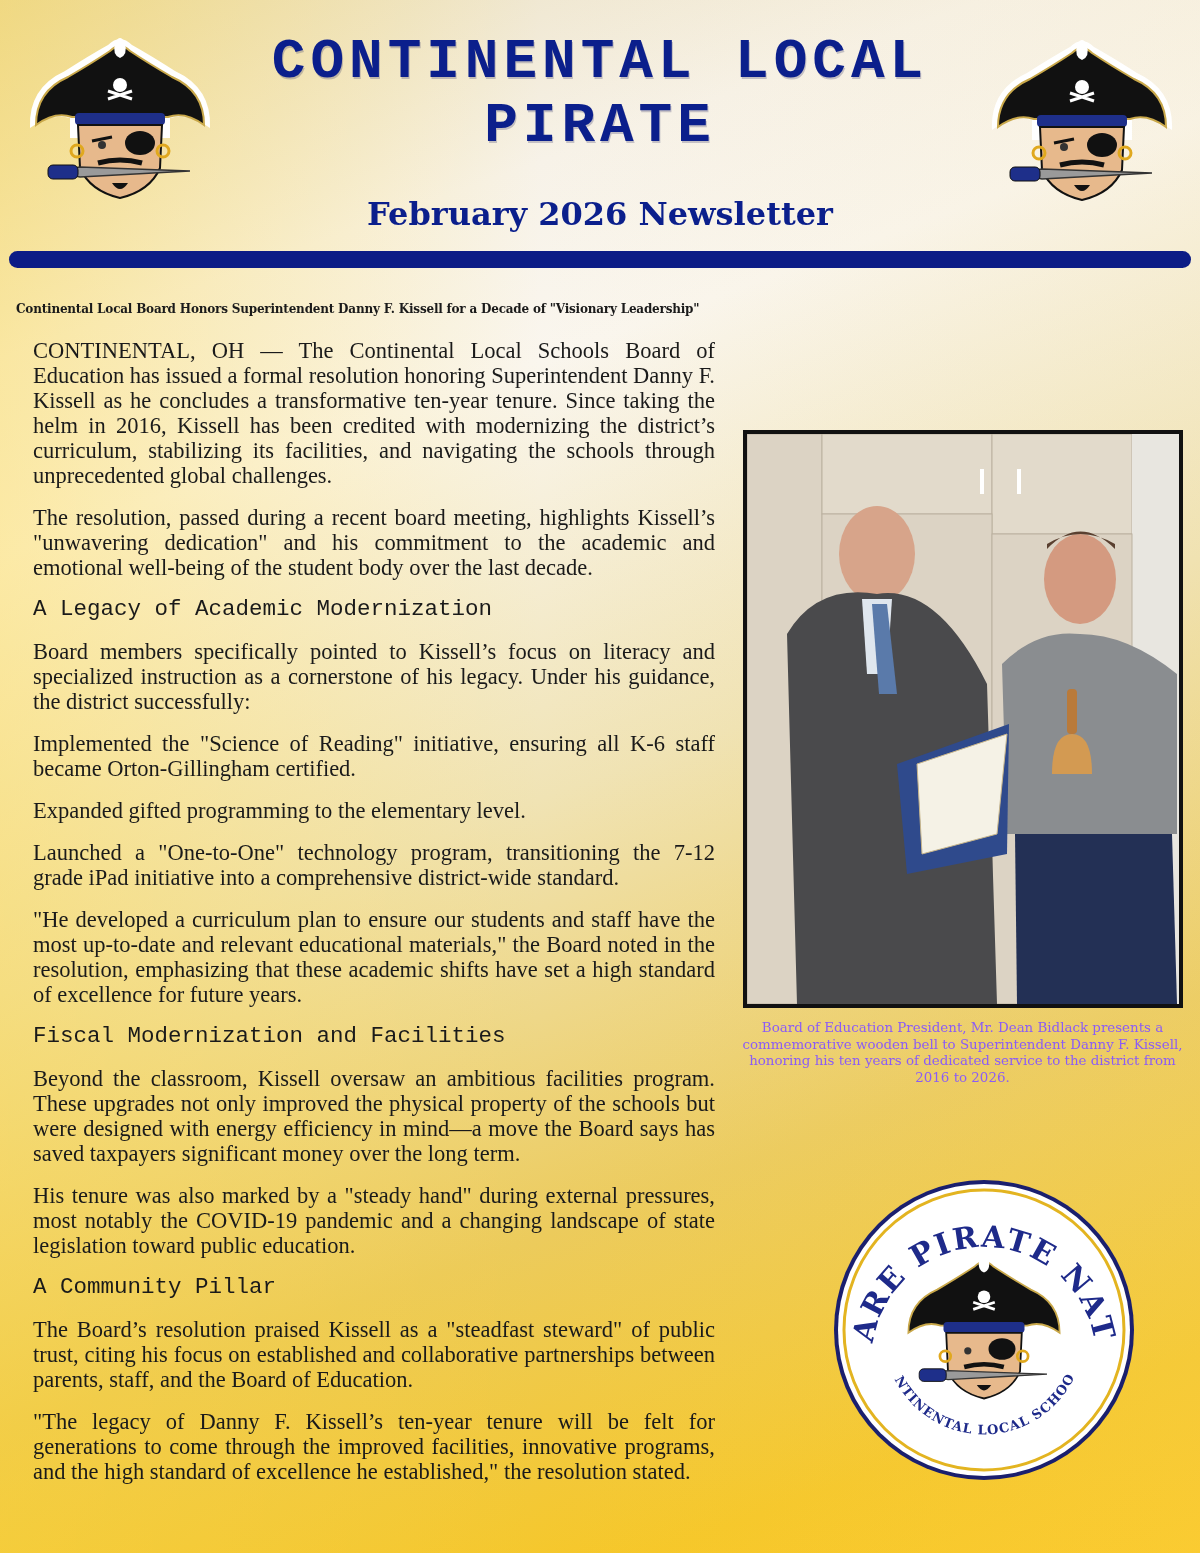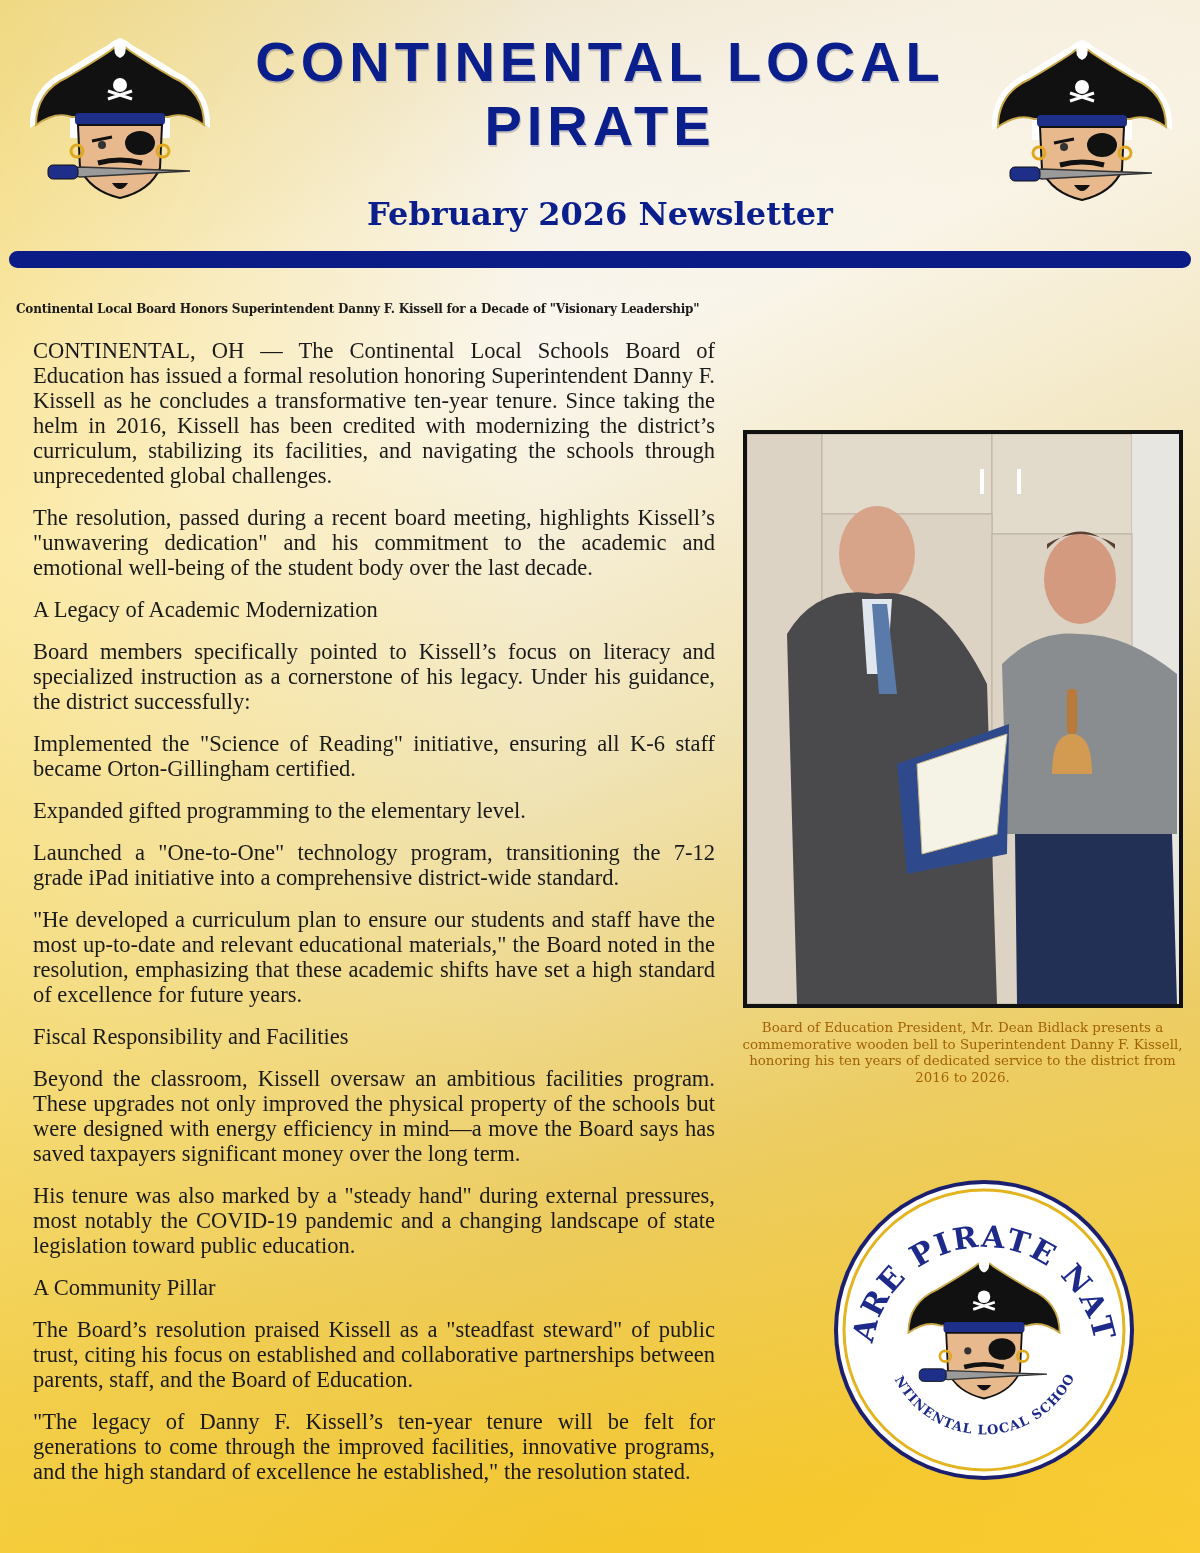--- a/index.html
+++ b/index.html
@@ -9,21 +9,21 @@
     font-family: "DejaVu Serif", serif;
   }
   .bg-overlay {
     position:absolute; inset:0;
     background: linear-gradient(90deg, rgba(255,210,30,0.35) 0%, rgba(255,255,255,0) 45%, rgba(240,220,160,0.15) 100%);
     pointer-events:none;
   }
   .masthead-title {
     position:absolute; left:200px; width:800px; top:30px;
     text-align:center; color:#0b1f8c;
-    font-family:Liberation Sans, sans-serif; font-weight:bold;
+    font-family:Liberation Mono, monospace; font-weight:bold;
     font-size:56px; line-height:64px; letter-spacing:5px;
     text-shadow:1px 2px 0 #3a3a6a44;
   }
   .masthead-title span { display:block; }
   .subtitle {
     position:absolute; left:300px; width:600px; top:195px;
     text-align:center; color:#0b1f8c;
     font-family:"DejaVu Serif", serif; font-weight:bold; font-size:32px;
   }
   .divider {
@@ -37,29 +37,29 @@
   .article {
     position:absolute; left:16px; top:297px; width:716px;
     color:#1a1a1a; font-family:"Liberation Serif", serif;
     font-size:22.5px; line-height:25px;
   }
   .article .headline {
     font-family:"DejaVu Serif", serif; font-weight:bold; font-size:12px; line-height:24px;
     letter-spacing:-0.2px;
   }
   .article p { margin:17px; text-align:justify; text-align-last:left; }
-  .article .sub { text-align:left; }
+  .article .sub { text-align:left;font-family:Liberation Mono, monospace; }
 
   .photo {
     position:absolute; left:743px; top:430px; width:440px; height:578px;
     border:4px solid #111; box-sizing:border-box; overflow:hidden; background:#d9d2c4;
   }
   .caption {
     position:absolute; left:740px; width:445px; top:1020px;
-    text-align:center; color:#a16207; font-family:"DejaVu Serif", serif;
+    text-align:center; color:#8b5cf6; font-family:"DejaVu Serif", serif;
     font-size:13.4px; line-height:16.5px;
   }
   .seal { position:absolute; left:832px; top:1178px; width:304px; height:304px; }
 </style>
 </head>
 <body>
 
 <div class="bg-overlay"></div>
 
 <svg class="mascot left" viewBox="0 0 200 175">
@@ -115,21 +115,21 @@
 <div class="article">
   <div class="headline">Continental Local Board Honors Superintendent Danny F. Kissell for a Decade of "Visionary Leadership"</div>
   <p>CONTINENTAL, OH — The Continental Local Schools Board of Education has issued a formal resolution honoring Superintendent Danny F. Kissell as he concludes a transformative ten-year tenure. Since taking the helm in 2016, Kissell has been credited with modernizing the district’s curriculum, stabilizing its facilities, and navigating the schools through unprecedented global challenges.</p>
   <p>The resolution, passed during a recent board meeting, highlights Kissell’s "unwavering dedication" and his commitment to the academic and emotional well-being of the student body over the last decade.</p>
   <p class="sub">A Legacy of Academic Modernization</p>
   <p>Board members specifically pointed to Kissell’s focus on literacy and specialized instruction as a cornerstone of his legacy. Under his guidance, the district successfully:</p>
   <p>Implemented the "Science of Reading" initiative, ensuring all K-6 staff became Orton-Gillingham certified.</p>
   <p>Expanded gifted programming to the elementary level.</p>
   <p>Launched a "One-to-One" technology program, transitioning the 7-12 grade iPad initiative into a comprehensive district-wide standard.</p>
   <p>"He developed a curriculum plan to ensure our students and staff have the most up-to-date and relevant educational materials," the Board noted in the resolution, emphasizing that these academic shifts have set a high standard of excellence for future years.</p>
-  <p class="sub">Fiscal Responsibility and Facilities</p>
+  <p class="sub">Fiscal Modernization and Facilities</p>
   <p>Beyond the classroom, Kissell oversaw an ambitious facilities program. These upgrades not only improved the physical property of the schools but were designed with energy efficiency in mind—a move the Board says has saved taxpayers significant money over the long term.</p>
   <p>His tenure was also marked by a "steady hand" during external pressures, most notably the COVID-19 pandemic and a changing landscape of state legislation toward public education.</p>
   <p class="sub">A Community Pillar</p>
   <p>The Board’s resolution praised Kissell as a "steadfast steward" of public trust, citing his focus on established and collaborative partnerships between parents, staff, and the Board of Education.</p>
   <p>"The legacy of Danny F. Kissell’s ten-year tenure will be felt for generations to come through the improved facilities, innovative programs, and the high standard of excellence he established," the resolution stated.</p>
 </div>
 
 <div class="photo">
   <svg width="432" height="570" viewBox="0 0 432 570">
     <rect width="432" height="570" fill="#d8d0c2"></rect>

